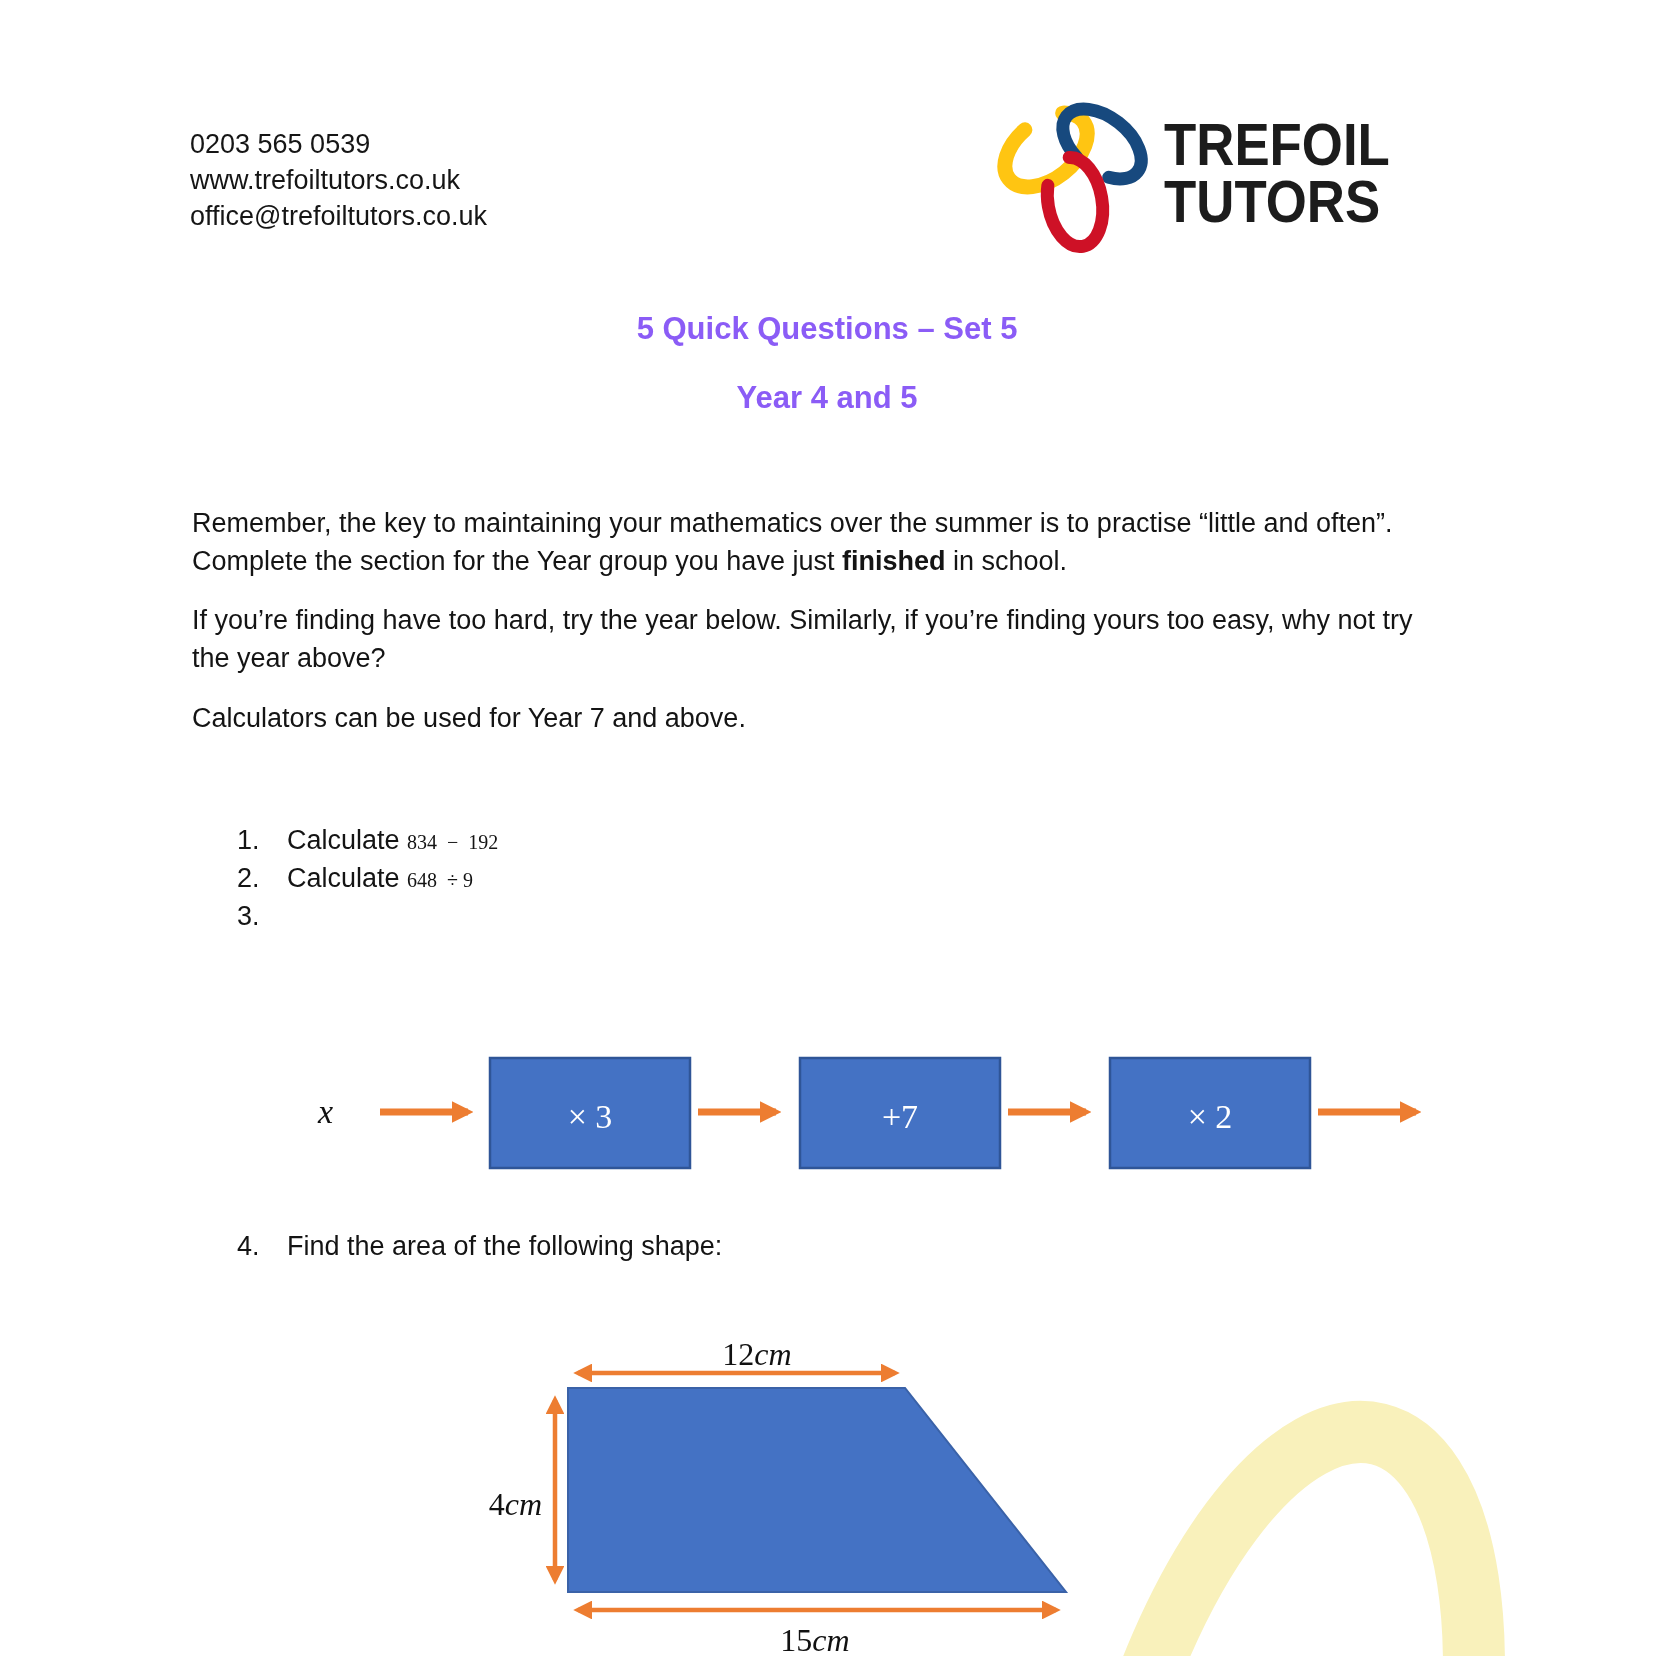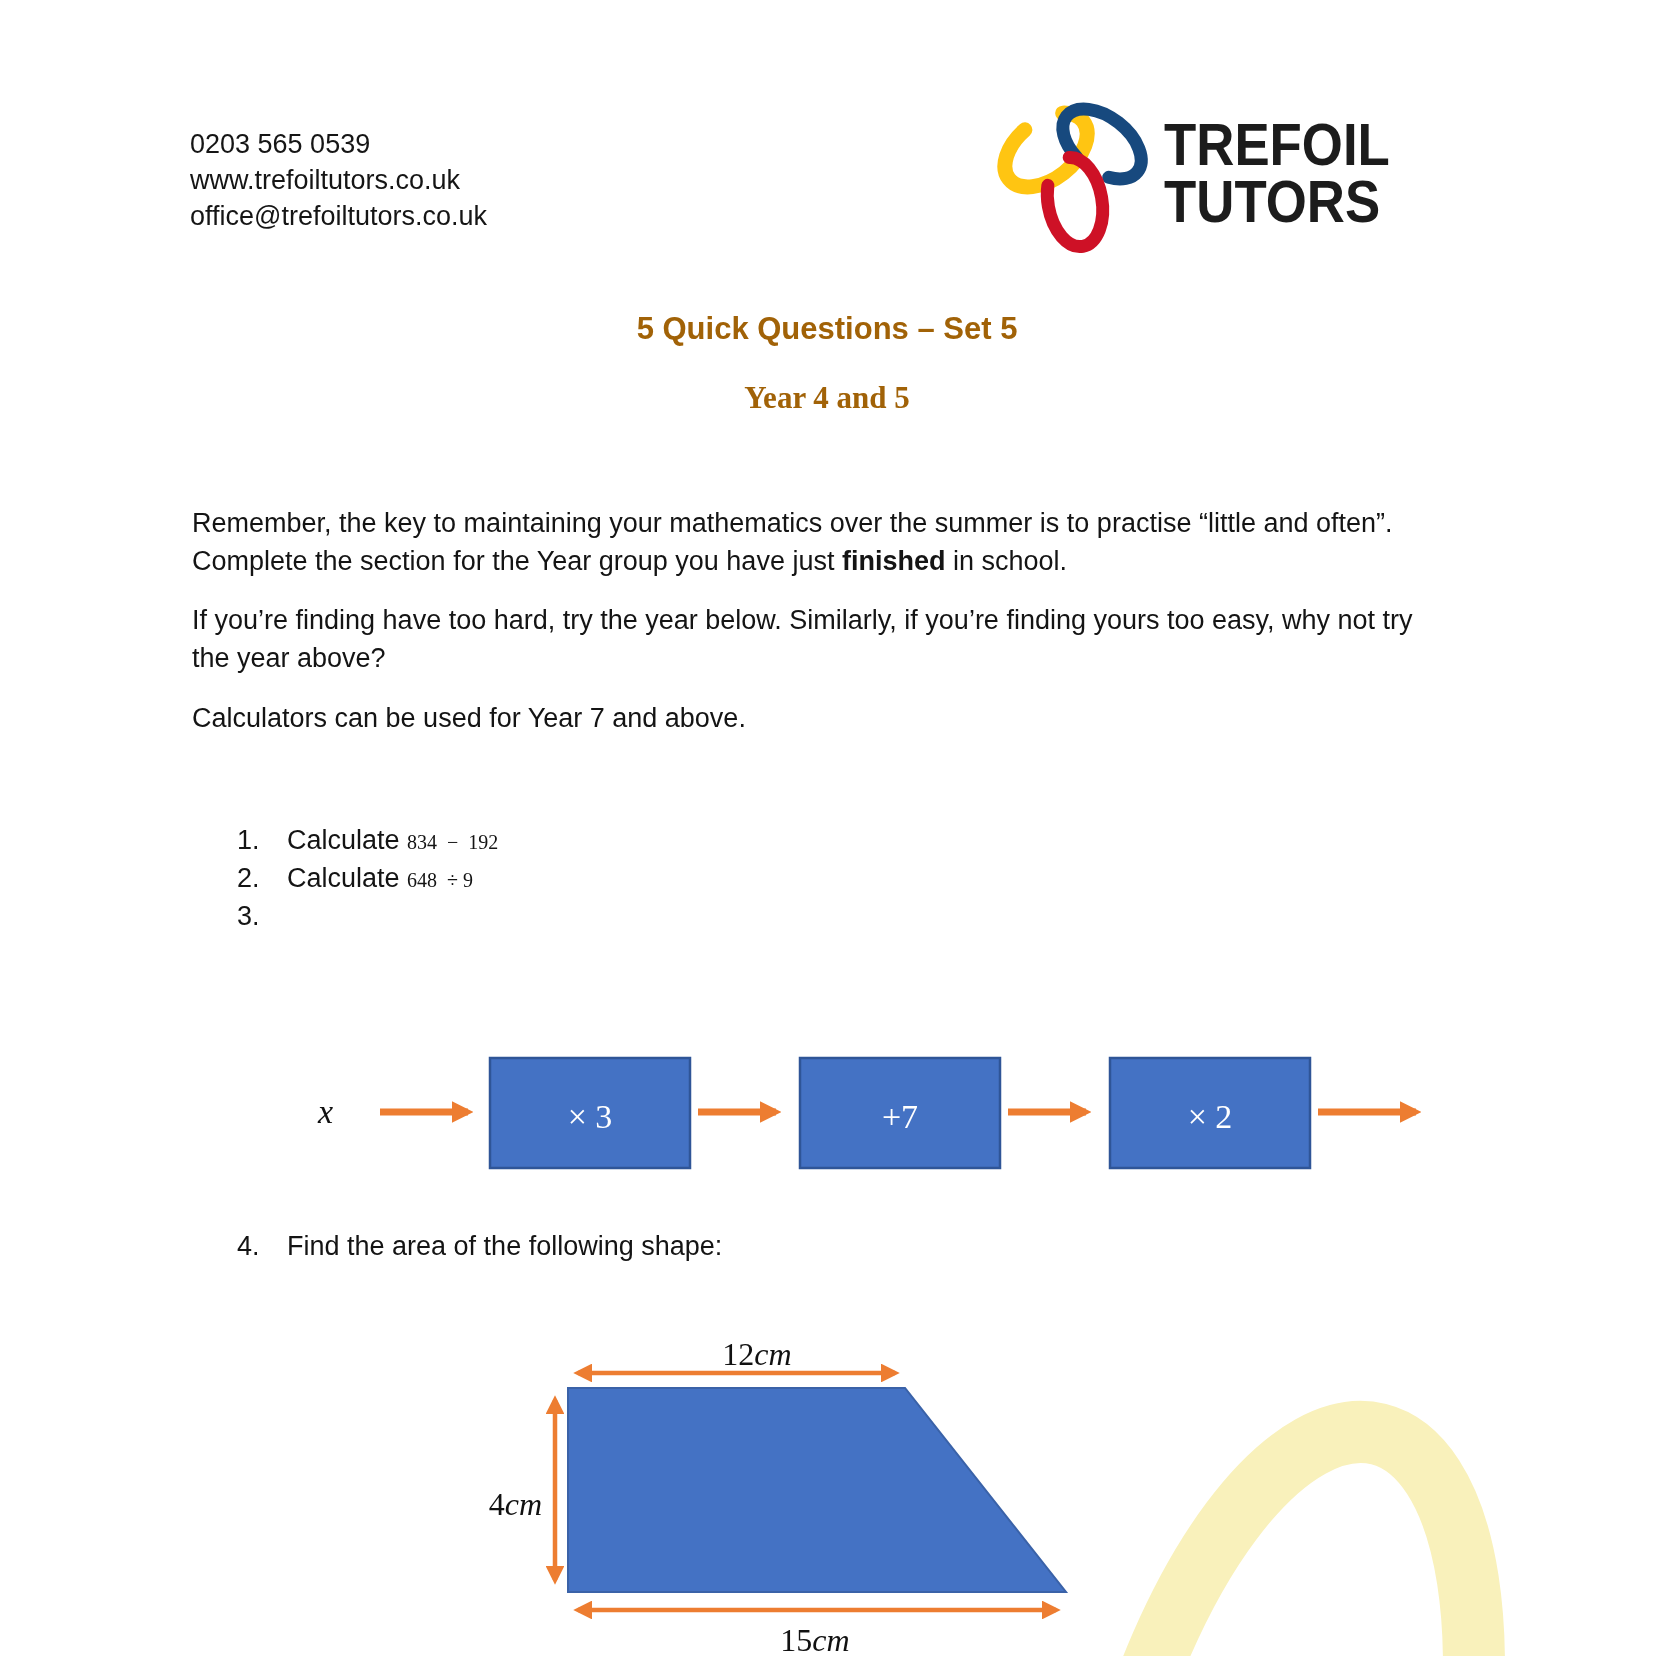--- a/index.html
+++ b/index.html
@@ -20,24 +20,24 @@
   .logo-text{
     position:absolute;left:1164px;top:116px;
     font-weight:700;font-size:60px;line-height:57px;
     letter-spacing:0px;color:#1c1c1c;
     transform:scaleX(.88);transform-origin:left top;
     white-space:nowrap;
   }
   
   .doc-title{
     position:absolute;left:0;width:100%;text-align:center;
-    margin:0;font-size:31px;font-weight:700;color:#a16207;
+    margin:0;font-size:31px;font-weight:700;color:#8b5cf6;
   }
   #title{top:311px;}
-  #subtitle{top:380px;font-family:Liberation Serif, serif;}
+  #subtitle{top:380px;}
   
   .para{
     position:absolute;left:192px;width:1235px;
     margin:0;font-size:27px;line-height:38px;color:#141414;
   }
   #p1{top:504px;}
   #p2{top:601px;}
   #p3{top:699px;}
   .para b{font-weight:700;}
   

